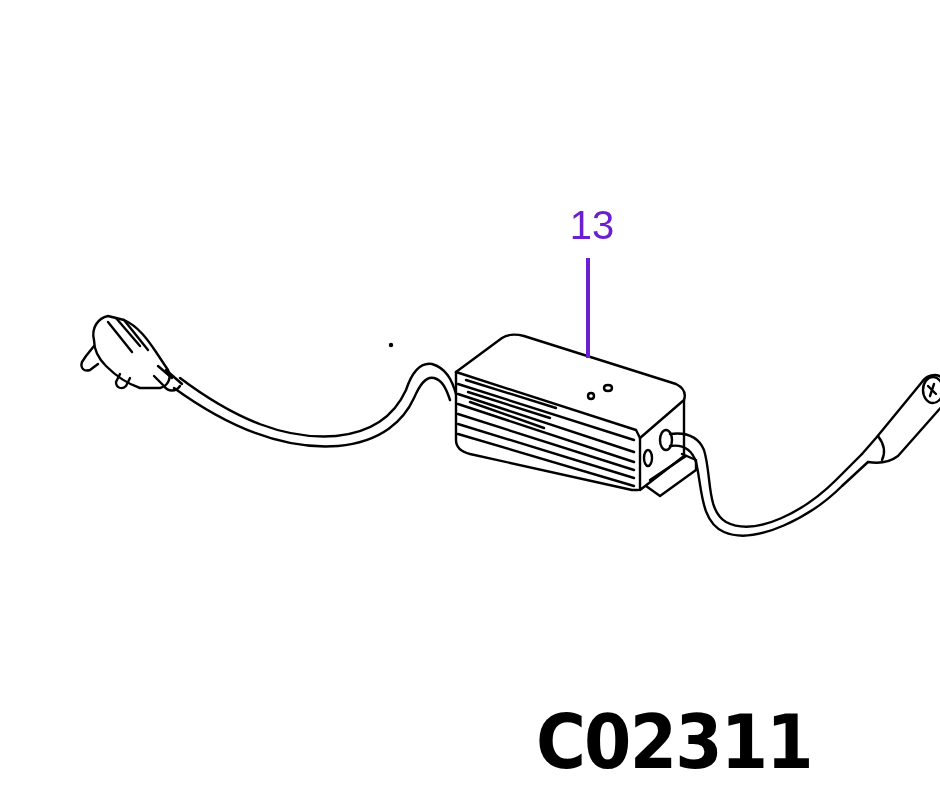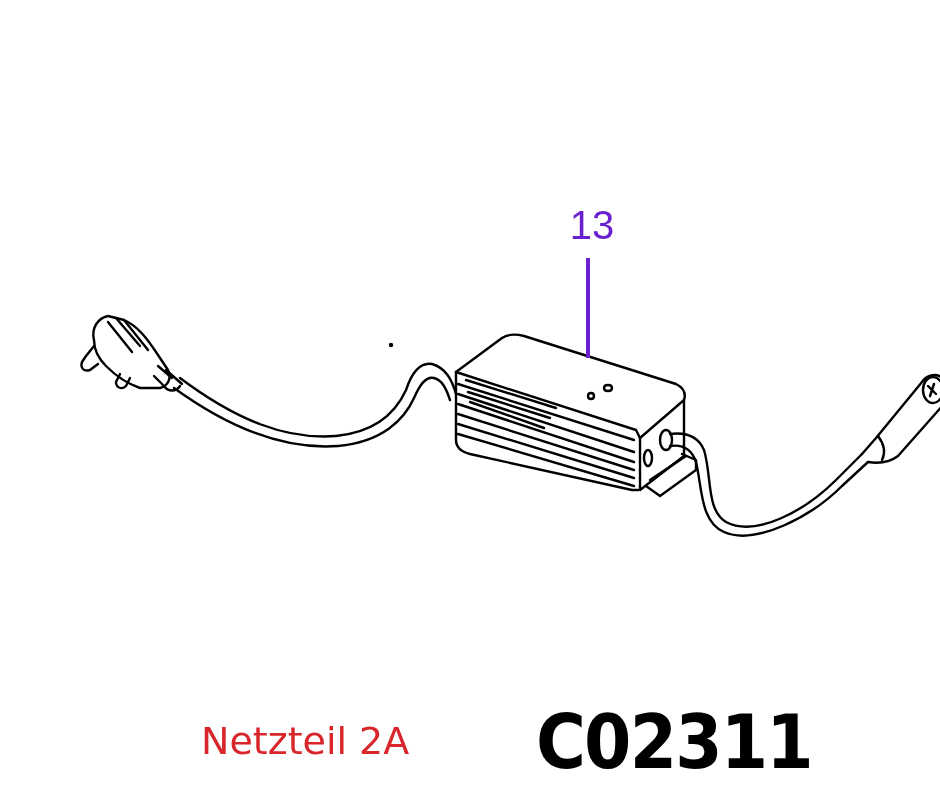--- a/index.html
+++ b/index.html
@@ -69,15 +69,14 @@
         <path d="M892,386 L900,394 M898,384 L894,396"></path>
       </g>
 
       <circle cx="355" cy="345" r="1" fill="#000"></circle>
     </g>
 
     <line x1="552" y1="258" x2="552" y2="358" stroke="#6a1fd0" stroke-width="4"></line>
   </svg>
 
   <div class="callout-number">13</div>
-  <div class="caption-left">Netzteil 2A</div>
   <div class="caption-right">C02311</div>
 </div>
 
 </body></html>

